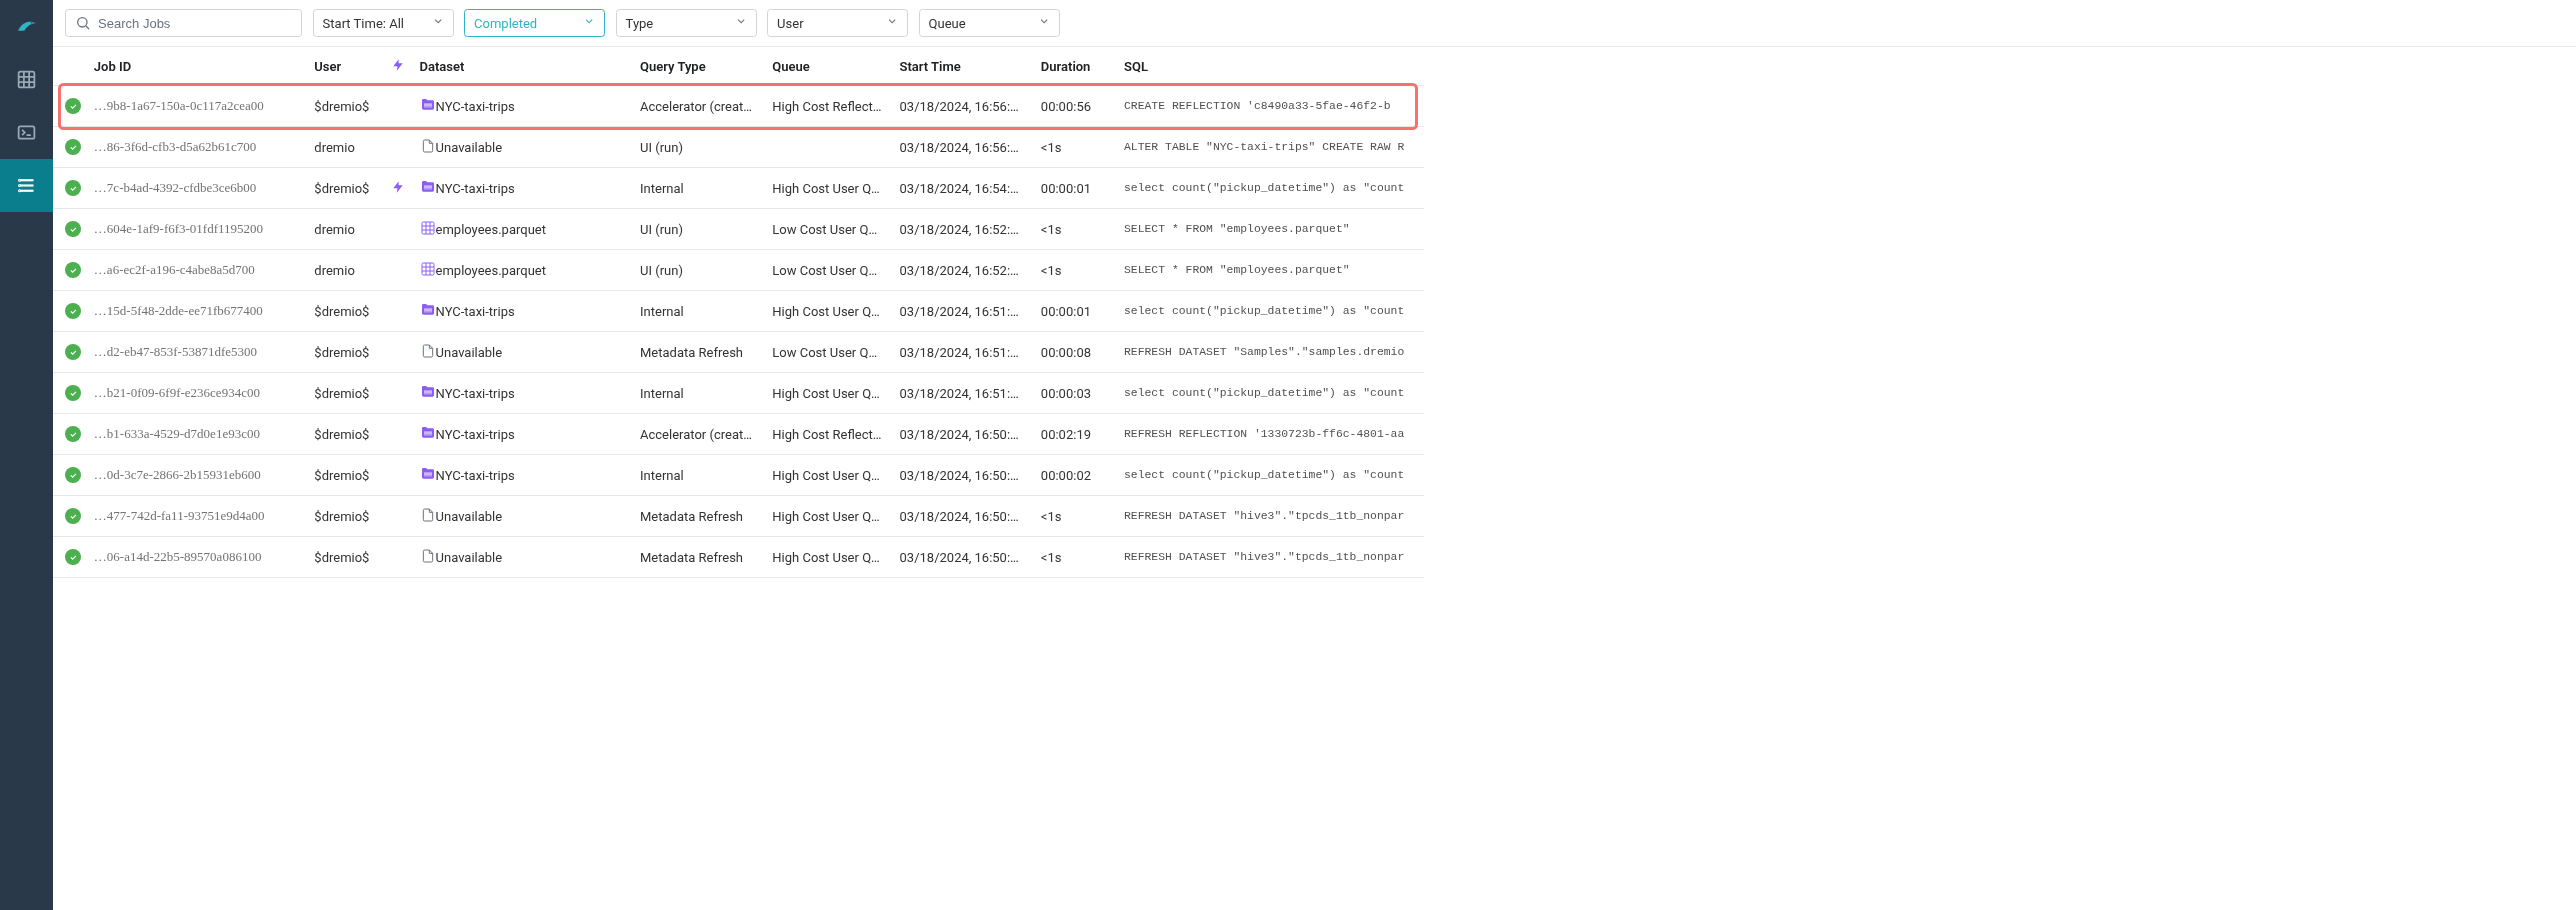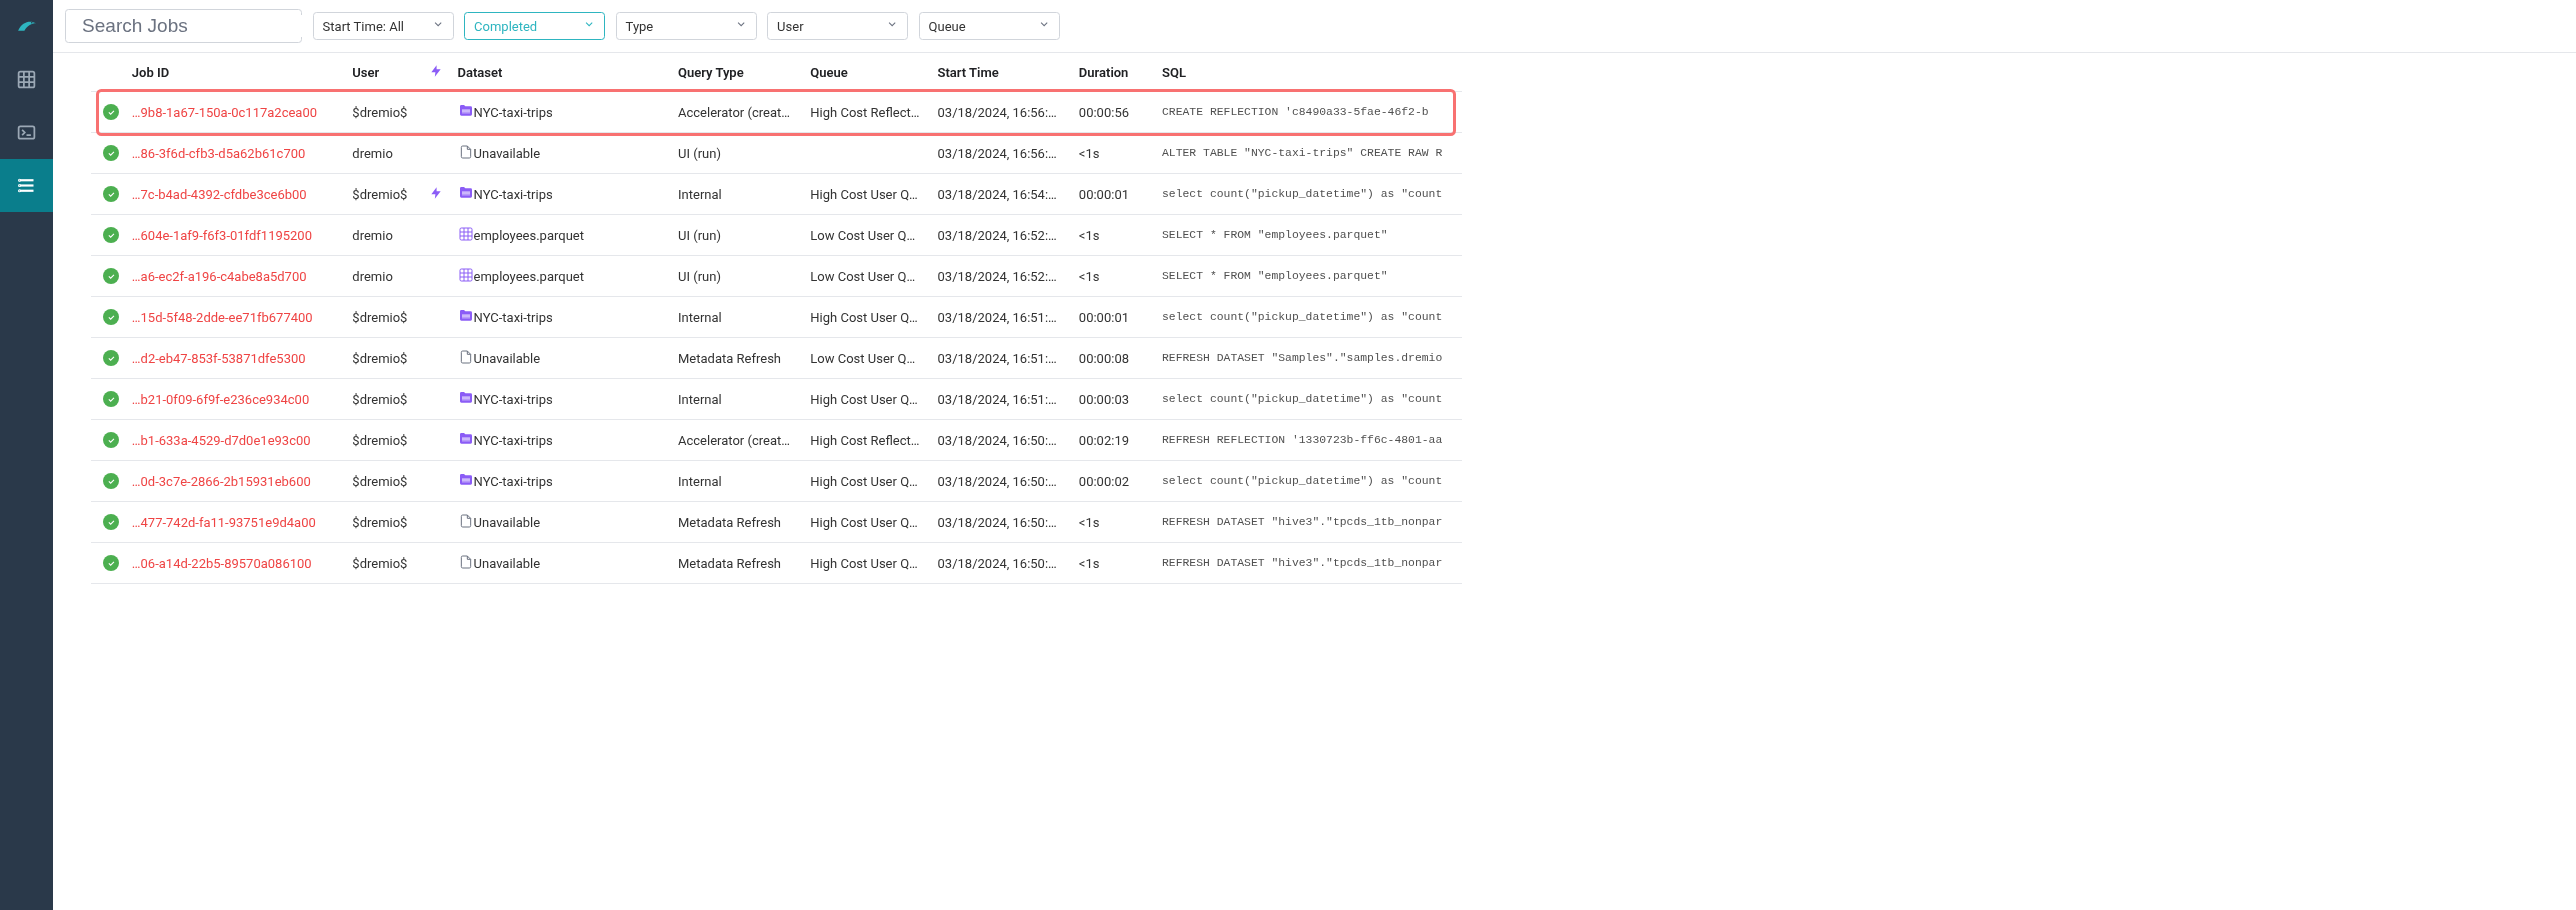--- a/index.html
+++ b/index.html
@@ -57,21 +57,21 @@
   border: 0.9px solid #D1D5DB;
   border-radius: 3.5px;
   padding: 5.3px 8.8px;
   width: 237px;
   color: #6B7280;
 }
 .search-box input {
   border: none;
   outline: none;
   flex: 1;
-  font-size: 19px;
+  font-size: 13px;
   color: #333;
 }
 .search-box input::placeholder { color: #6B7280; }
 .filter-select {
   display: flex;
   align-items: center;
   justify-content: space-between;
   border: 0.9px solid #D1D5DB;
   border-radius: 3.5px;
   padding: 5.3px 8.8px;
@@ -80,21 +80,21 @@
   font-size: 13px;
   color: #333;
   gap: 26px;
 }
 .filter-select.active {
   border-color: #2EB5C0;
   color: #2EB5C0;
 }
 .filter-select .chev { color: #6B7280; }
 .filter-select.active .chev { color: #2EB5C0; }
-.table-wrap { flex: 1; overflow: auto; margin-left: 38px; }
+.table-wrap { flex: 1; overflow: auto; }
 table { border-collapse: collapse; width: 1371px; table-layout: fixed; }
 th, td {
   text-align: left;
   padding: 10.5px 8.8px;
   border-bottom: 0.9px solid #E5E7EB;
   white-space: nowrap;
   overflow: hidden;
   text-overflow: ellipsis;
   font-size: 13px;
 }
@@ -107,21 +107,21 @@
 th.col-jobid, td.col-jobid { width: 220px; }
 th.col-user, td.col-user { width: 79px; }
 th.col-accel, td.col-accel { width: 26px; text-align: center; padding-left:0; padding-right:0;}
 th.col-dataset, td.col-dataset { width: 220px; }
 th.col-qtype, td.col-qtype { width: 132px; }
 th.col-queue, td.col-queue { width: 127px; }
 th.col-start, td.col-start { width: 141px; }
 th.col-dur, td.col-dur { width: 83px; }
 th.col-sql, td.col-sql { width: 308px; font-family: "SFMono-Regular", Consolas, "Liberation Mono", Menlo, monospace; font-size: 11.4px; color:#505050;}
 th.col-sql { font-family: inherit; font-size: 13px; color:#202124;}
-.job-link { color: #ef4444; cursor: pointer; }
+.job-link { color: #737373; cursor: pointer; font-family: Liberation Serif, serif; }
 .status-dot {
   display: inline-flex;
   width: 16px; height: 16px;
   border-radius: 50%;
   background: #4CAF50;
   align-items: center; justify-content: center;
 }
 .status-dot svg { width: 8.8px; height: 8.8px; }
 .ds-cell { display: flex; align-items: center; gap: 0; }
 .row-hl-box {

